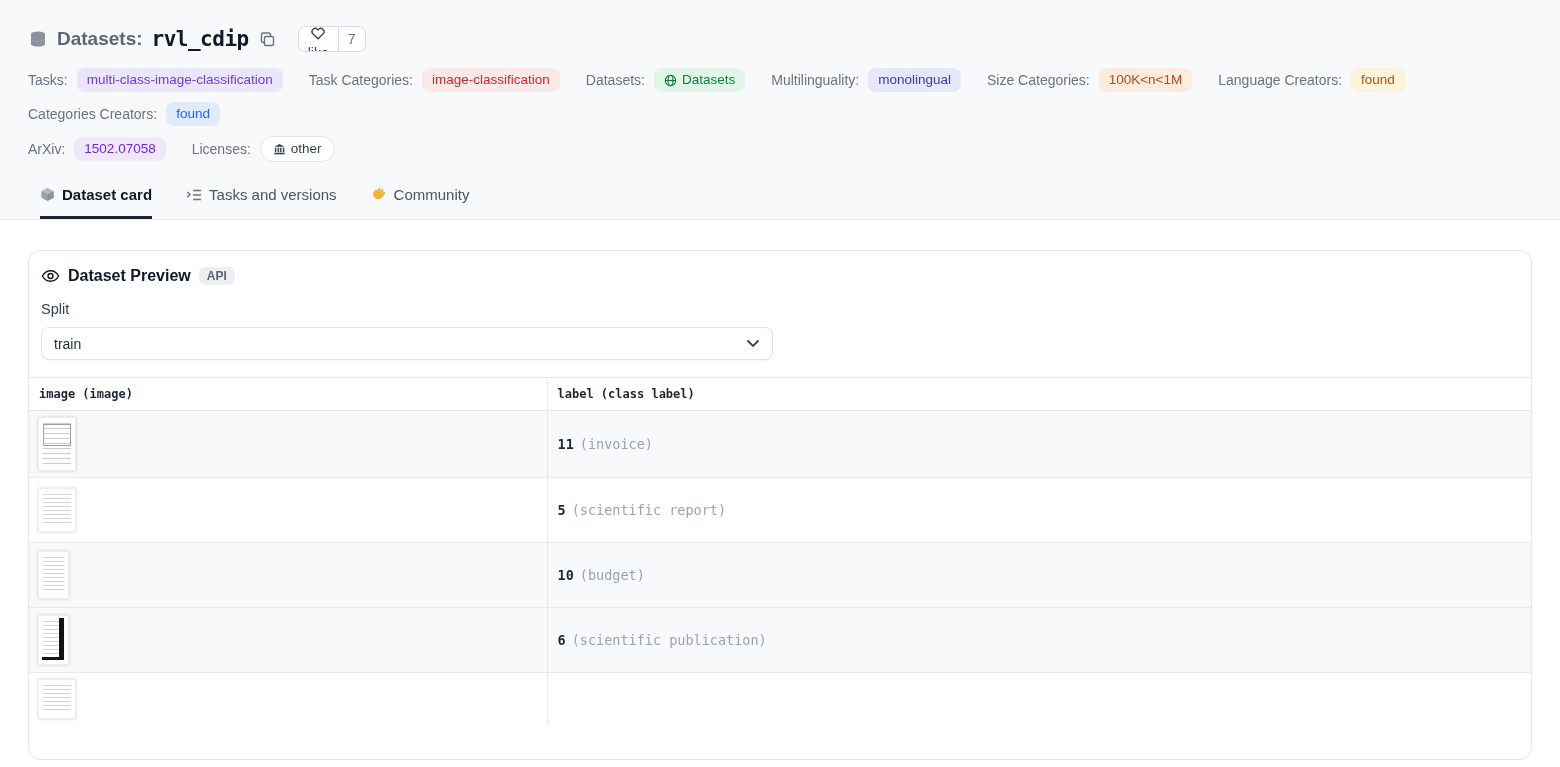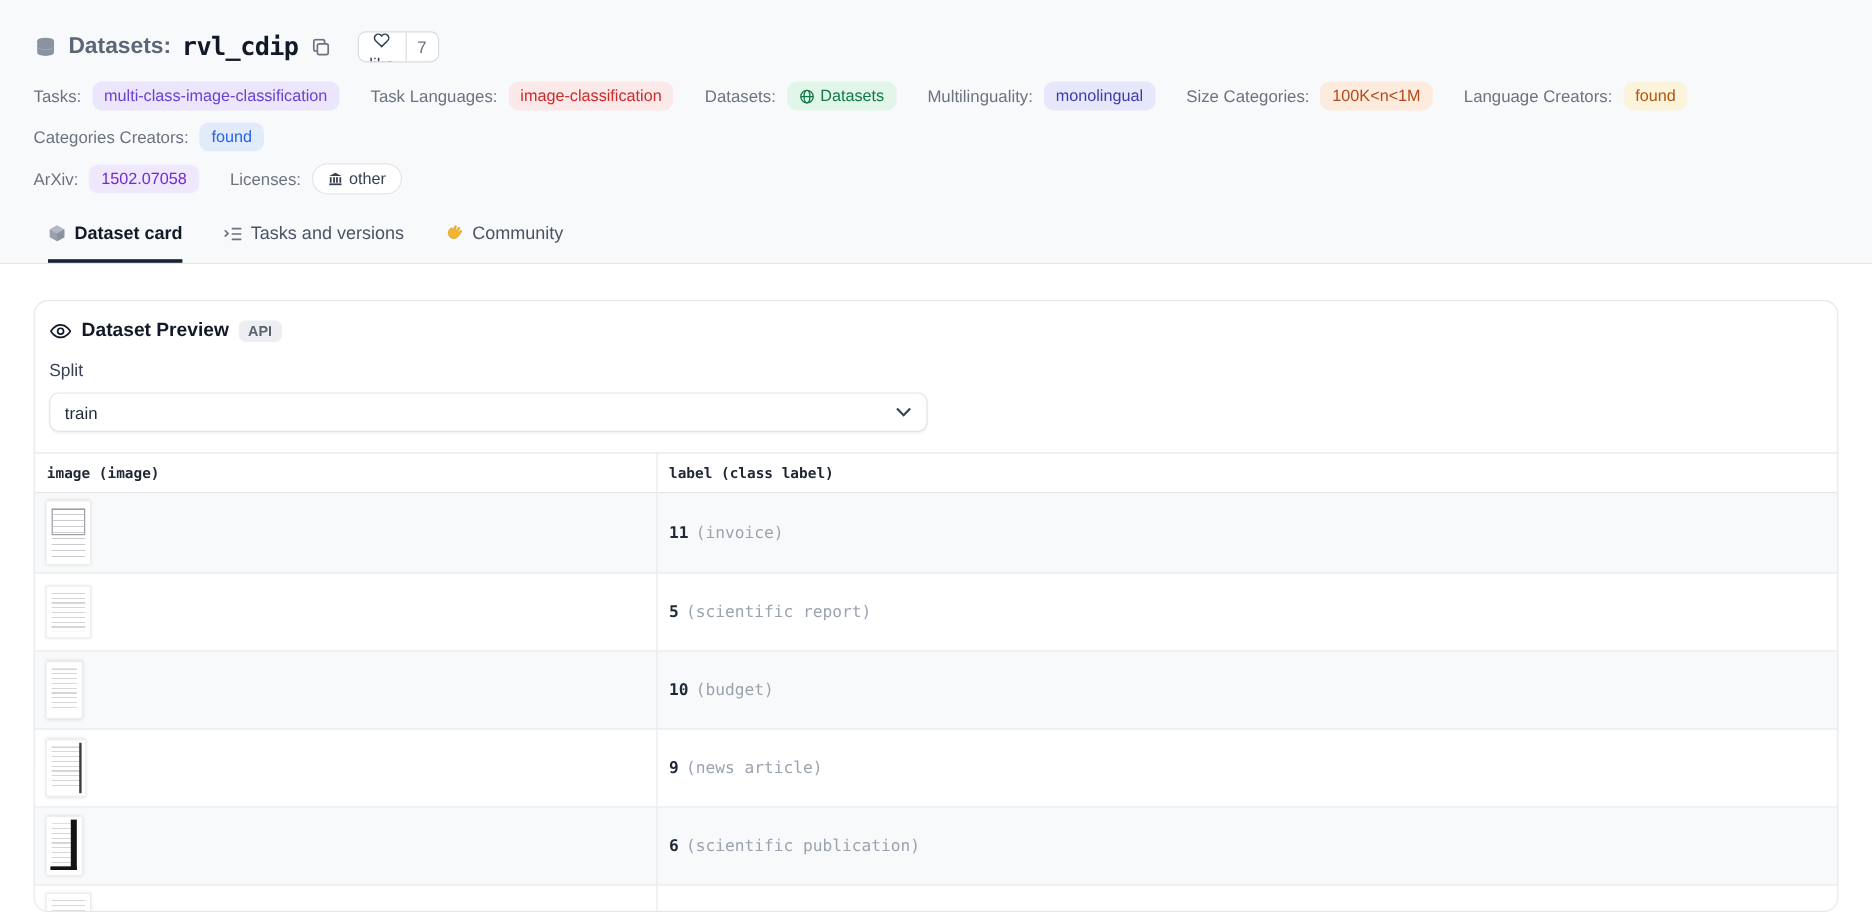--- a/index.html
+++ b/index.html
@@ -109,21 +109,21 @@
       <span class="l-count">7</span>
     </div>
   </div>
 
   <div class="tagrow">
     <div class="taggroup">
       <span class="taglabel">Tasks:</span>
       <span class="pill purple">multi-class-image-classification</span>
     </div>
     <div class="taggroup">
-      <span class="taglabel">Task Languages:</span>
+      <span class="taglabel">Task Categories:</span>
       <span class="pill red">image-classification</span>
     </div>
     <div class="taggroup">
       <span class="taglabel">Datasets:</span>
       <span class="pill green">
         <span class="ico">
           <svg width="13" height="13" viewBox="0 0 14 14" fill="none" stroke="#0f7a45" stroke-width="1.2">
               <circle cx="7" cy="7" r="5.6"></circle>
               <ellipse cx="7" cy="7" rx="2.6" ry="5.6"></ellipse>
               <path d="M1.4 7h11.2"></path>
@@ -253,28 +253,20 @@
           <td><span class="cell-label"><span class="num">5</span><span class="cls">(scientific report)</span></span></td>
         </tr>
         <tr class="odd">
           <td>
               <div class="thumb t-budget">
                 <div class="lines"></div>
               </div>
             </td>
           <td><span class="cell-label"><span class="num">10</span><span class="cls">(budget)</span></span></td>
         </tr>
-        <tr>
-          <td>
-              <div class="thumb t-news">
-                <div class="lines"></div>
-              </div>
-            </td>
-          <td><span class="cell-label"><span class="num">9</span><span class="cls">(news article)</span></span></td>
-        </tr>
         <tr class="odd">
           <td>
               <div class="thumb t-scipub">
                 <div class="lines"></div>
               </div>
             </td>
           <td><span class="cell-label"><span class="num">6</span><span class="cls">(scientific publication)</span></span></td>
         </tr>
         <tr class="partial">
           <td>

